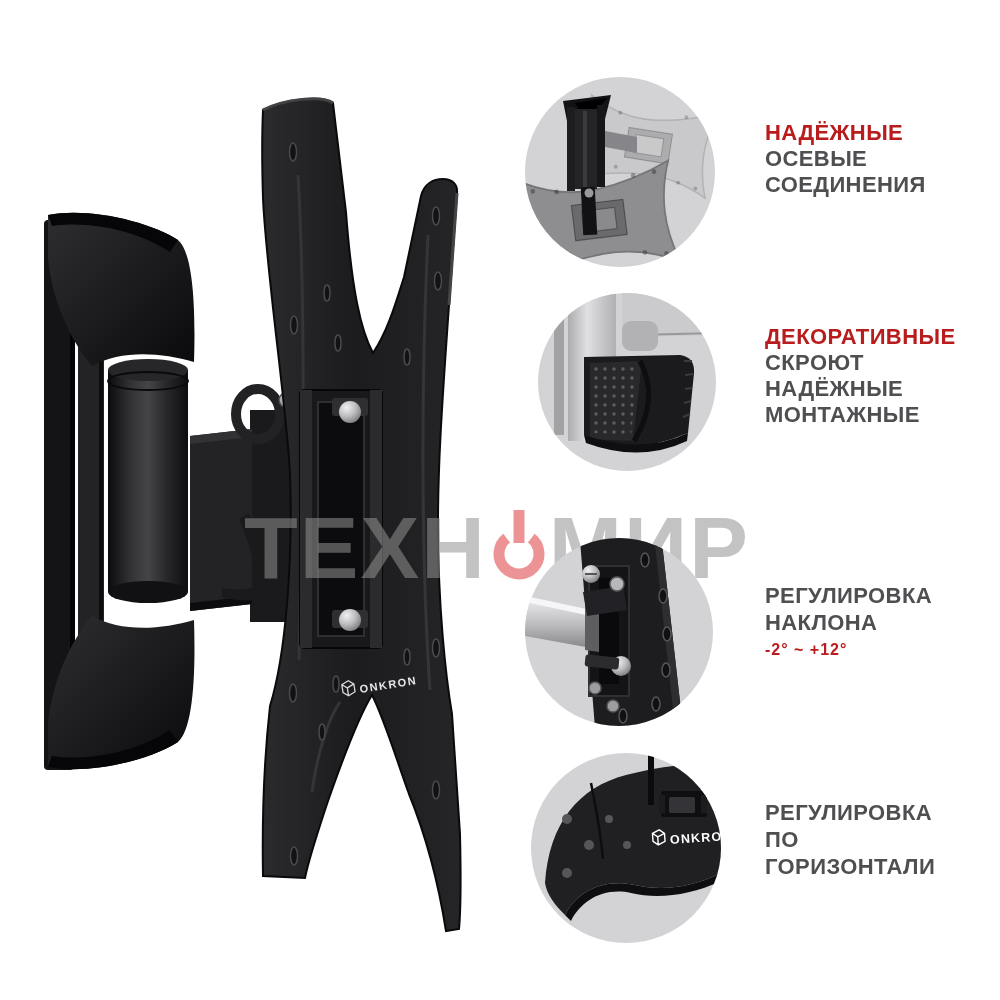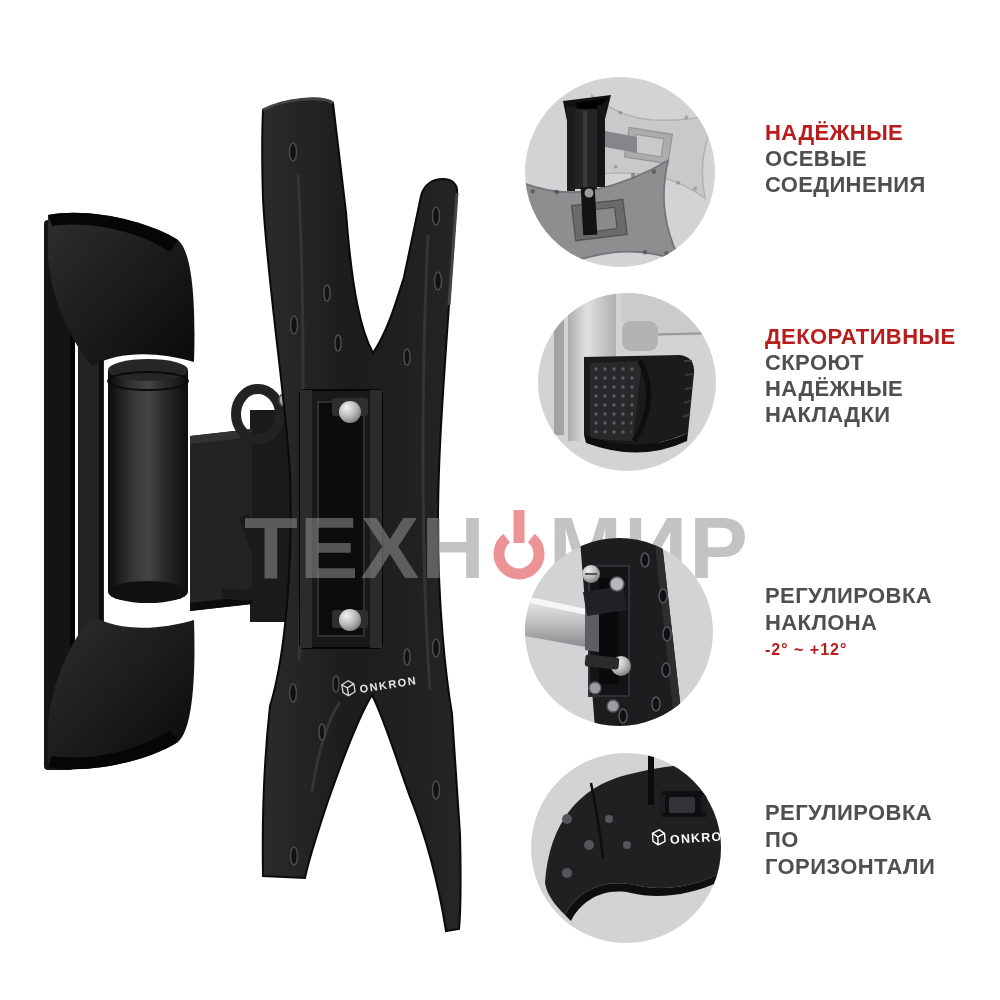--- a/index.html
+++ b/index.html
@@ -308,21 +308,21 @@
   <div class="caption cap1">
     <div class="accent">НАДЁЖНЫЕ</div>
     <div>ОСЕВЫЕ</div>
     <div>СОЕДИНЕНИЯ</div>
   </div>
 
   <div class="caption cap2">
     <div class="accent">ДЕКОРАТИВНЫЕ</div>
     <div>СКРОЮТ</div>
     <div>НАДЁЖНЫЕ</div>
-    <div>НАКЛАДКИ</div>
+    <div>МОНТАЖНЫЕ</div>
   </div>
 
   <div class="caption cap3">
     <div>РЕГУЛИРОВКА</div>
     <div>НАКЛОНА</div>
     <div class="accent num">-2° ~ +12°</div>
   </div>
 
   <div class="caption cap4">
     <div>РЕГУЛИРОВКА</div>

